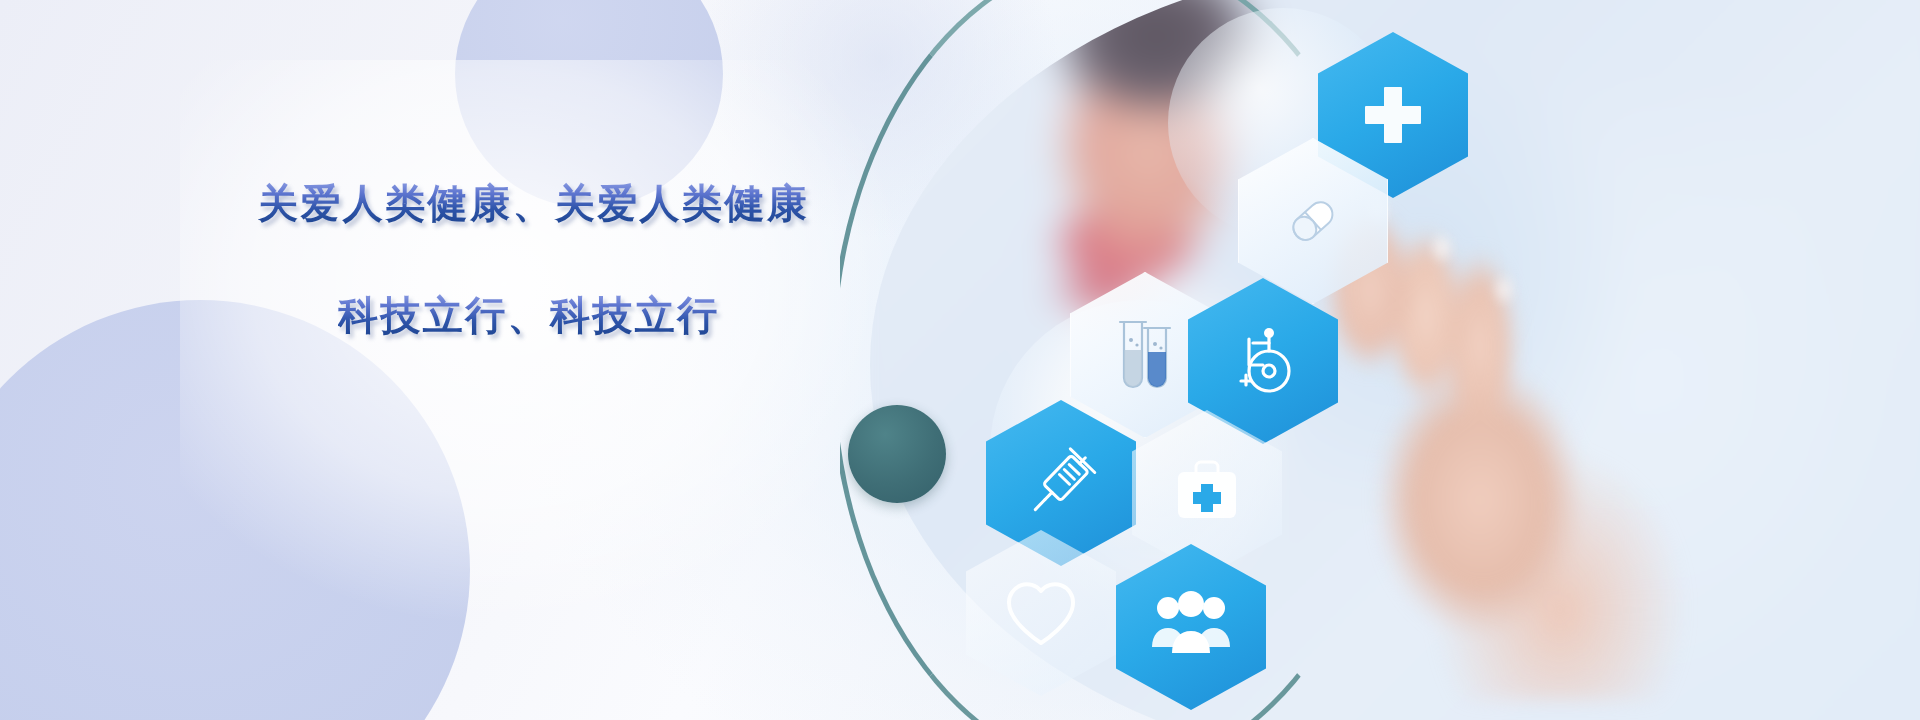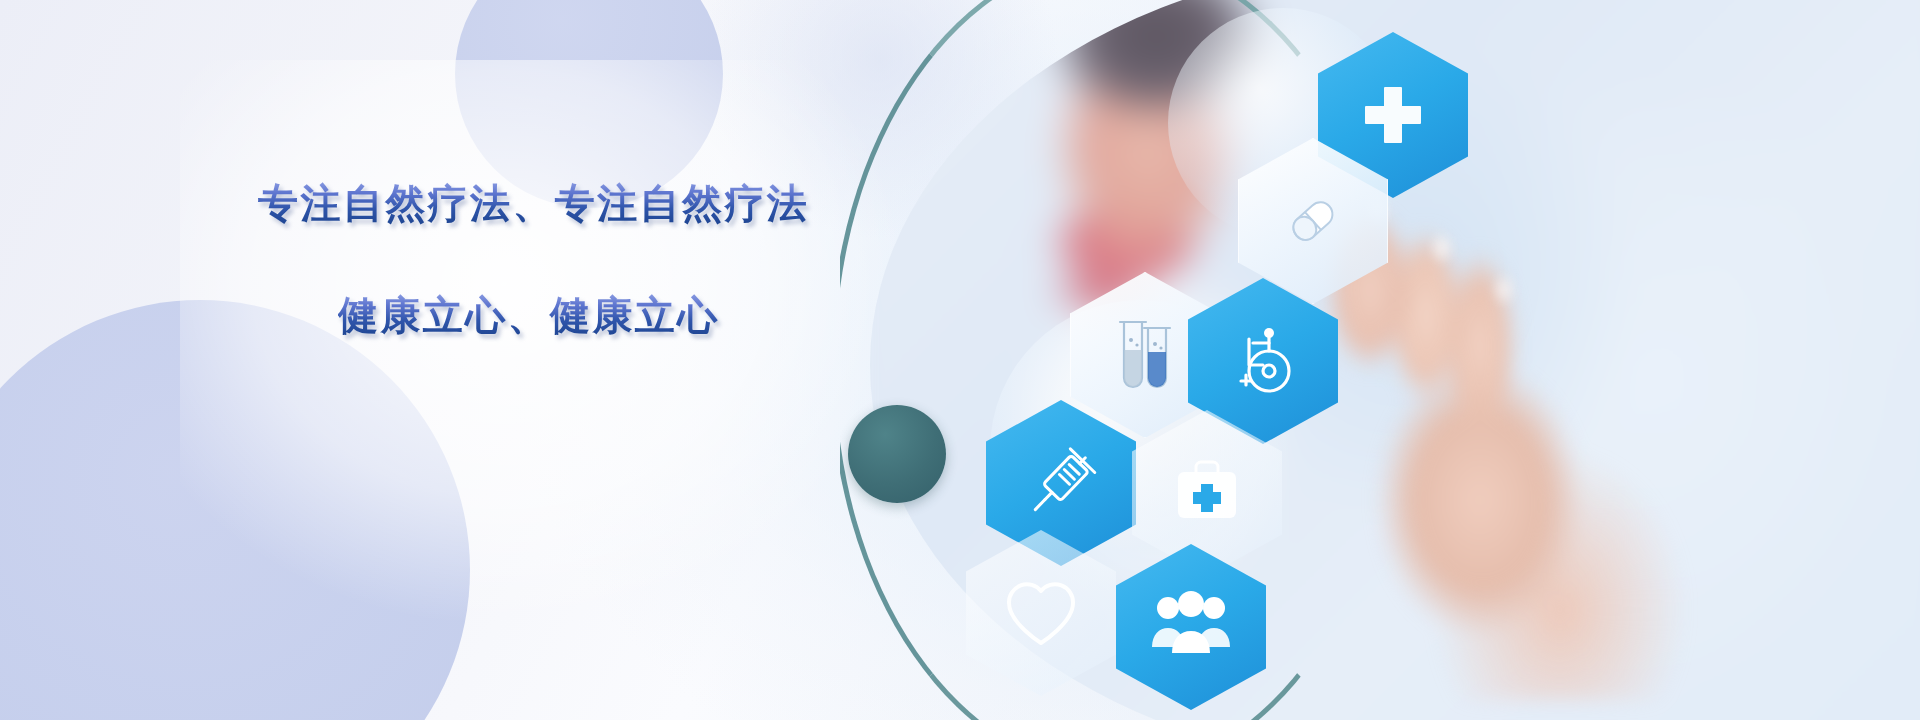--- a/index.html
+++ b/index.html
@@ -142,22 +142,22 @@
 <body>
 
 <div id="banner">
 
   <div class="blob" id="blob-soft-right"></div>
   <div class="blob" id="blob-top"></div>
   <div class="blob" id="blob-bottom"></div>
   <div id="haze"></div>
 
   <div id="headline">
-    <div class="line" id="line1">专注自然疗法、专注自然疗法</div>
-    <div class="line" id="line2">健康立心、健康立心</div>
+    <div class="line" id="line1">关爱人类健康、关爱人类健康</div>
+    <div class="line" id="line2">科技立行、科技立行</div>
   </div>
 
   <div id="photo-zone">
 
     <div id="photo-mask">
       <div id="photo"></div>
       <div id="hand"></div>
       <div id="hand-nails"></div>
     </div>
 

